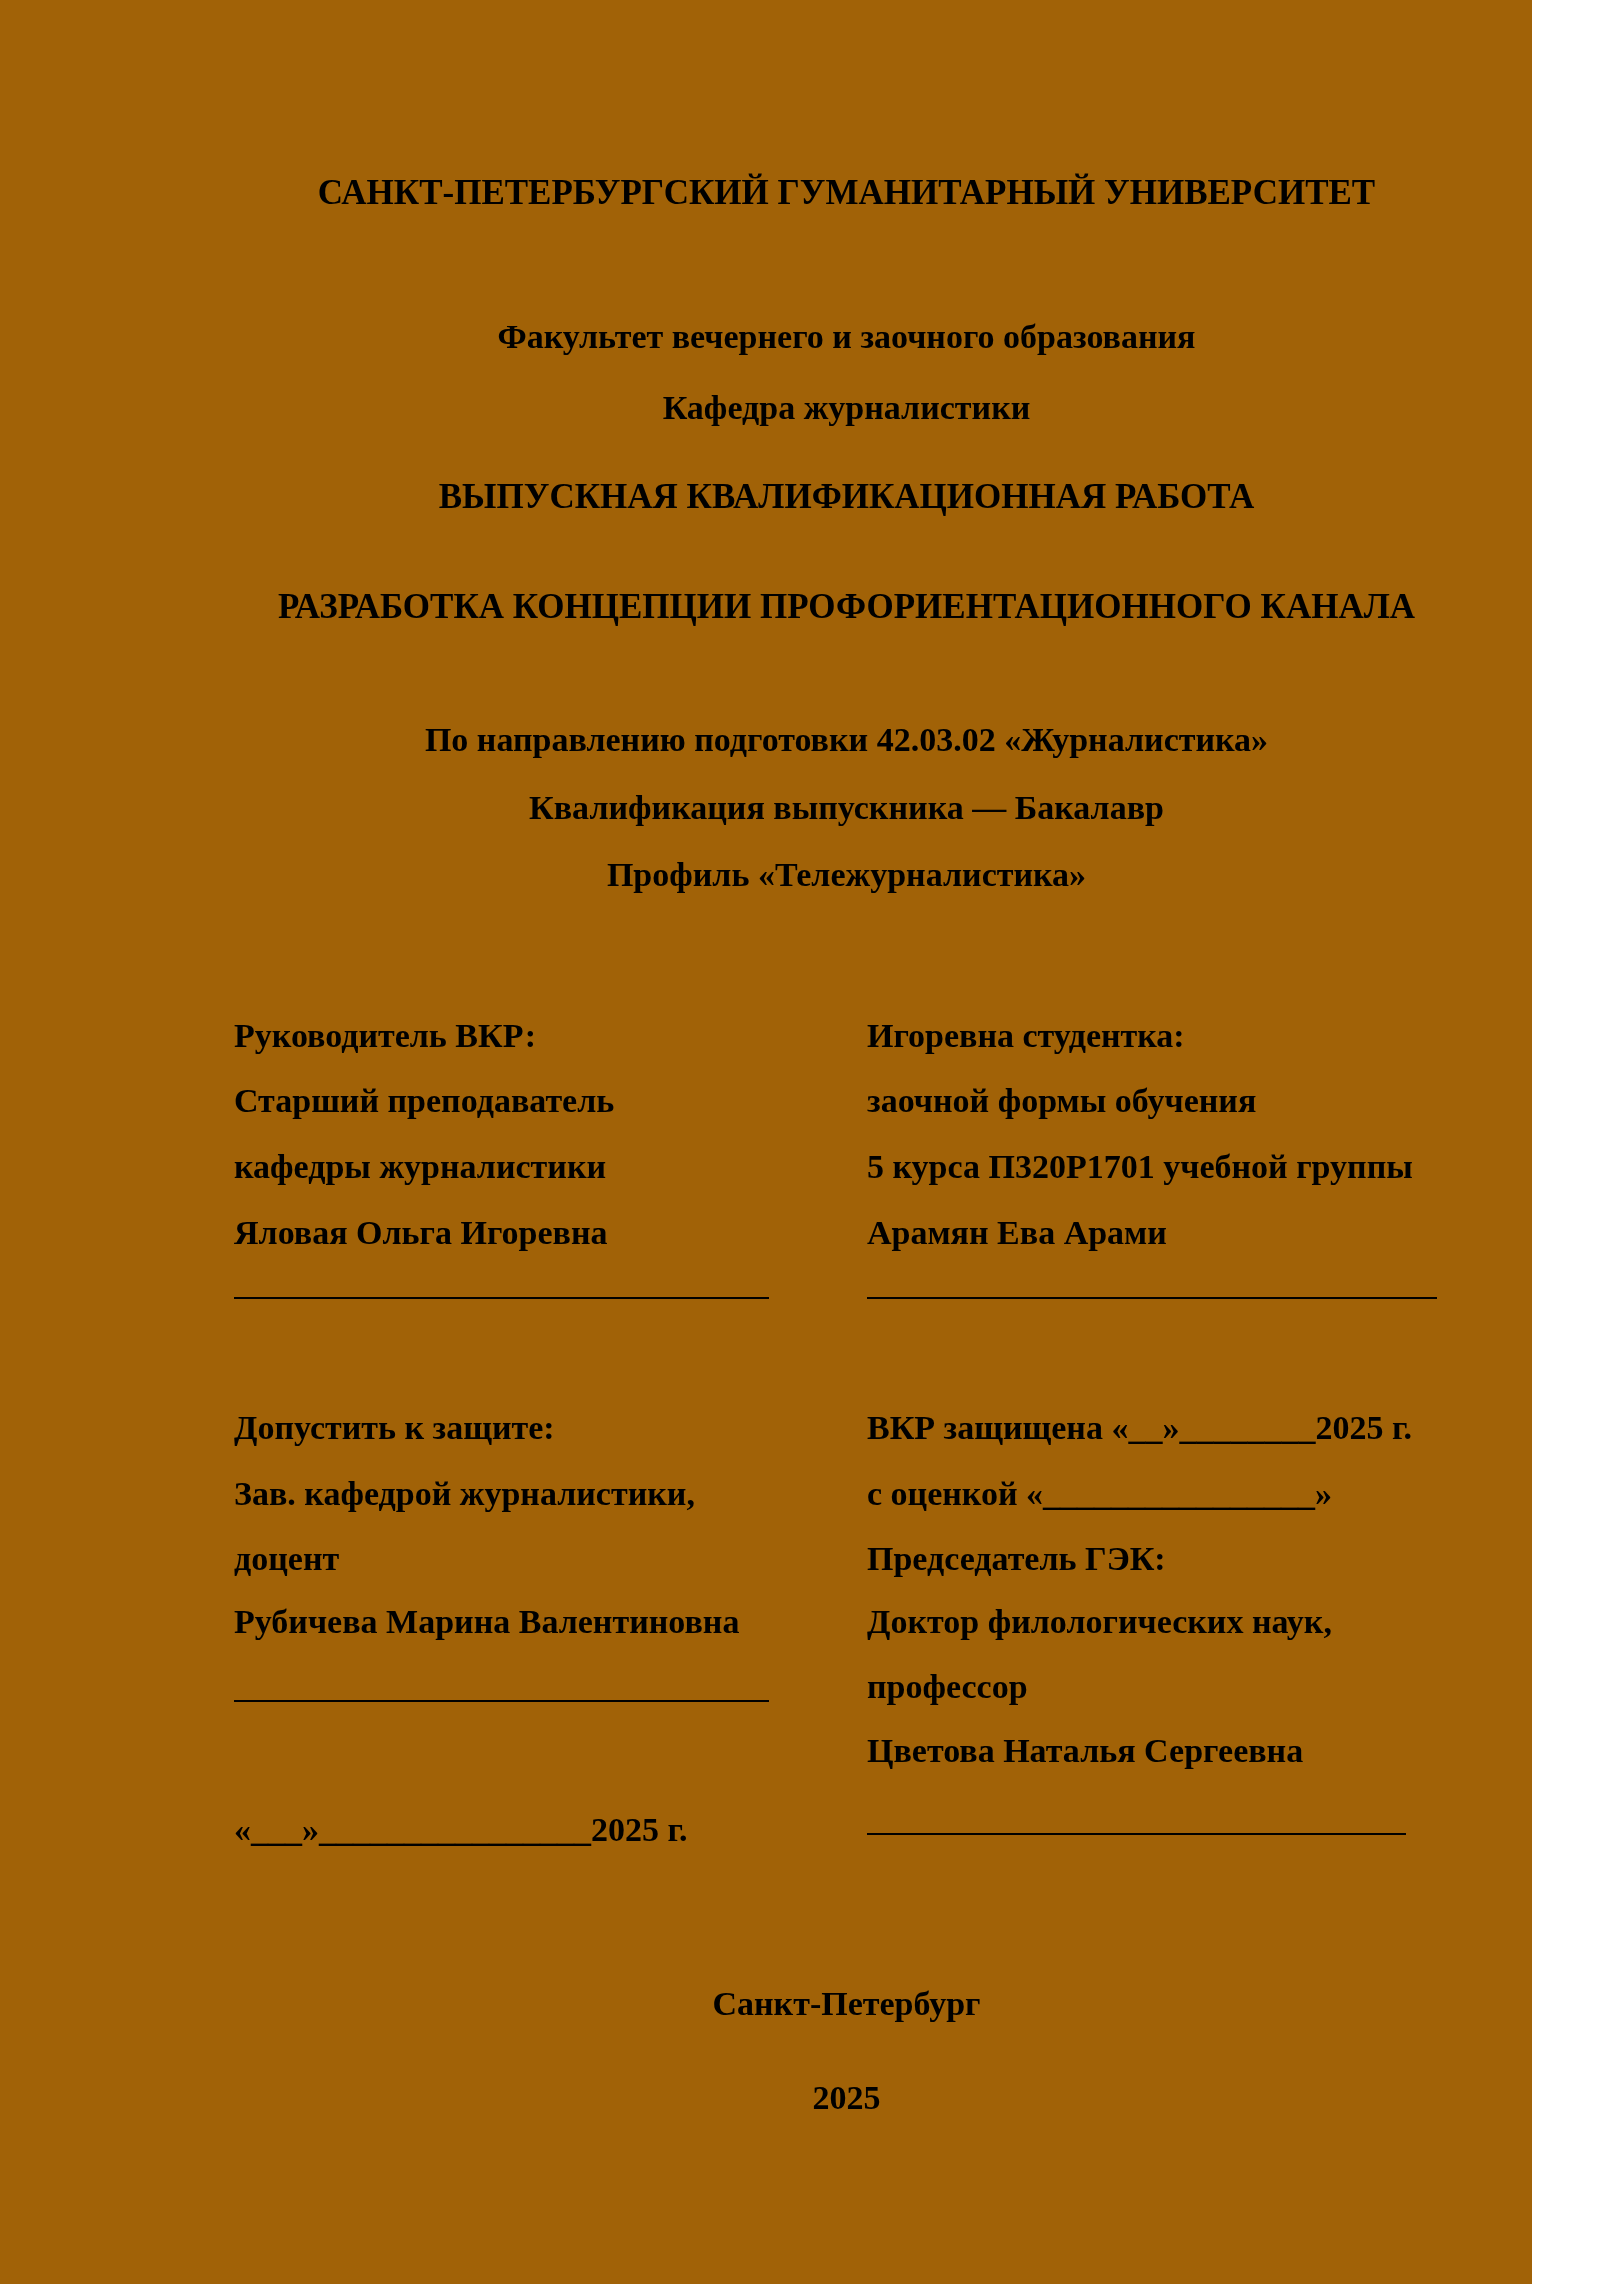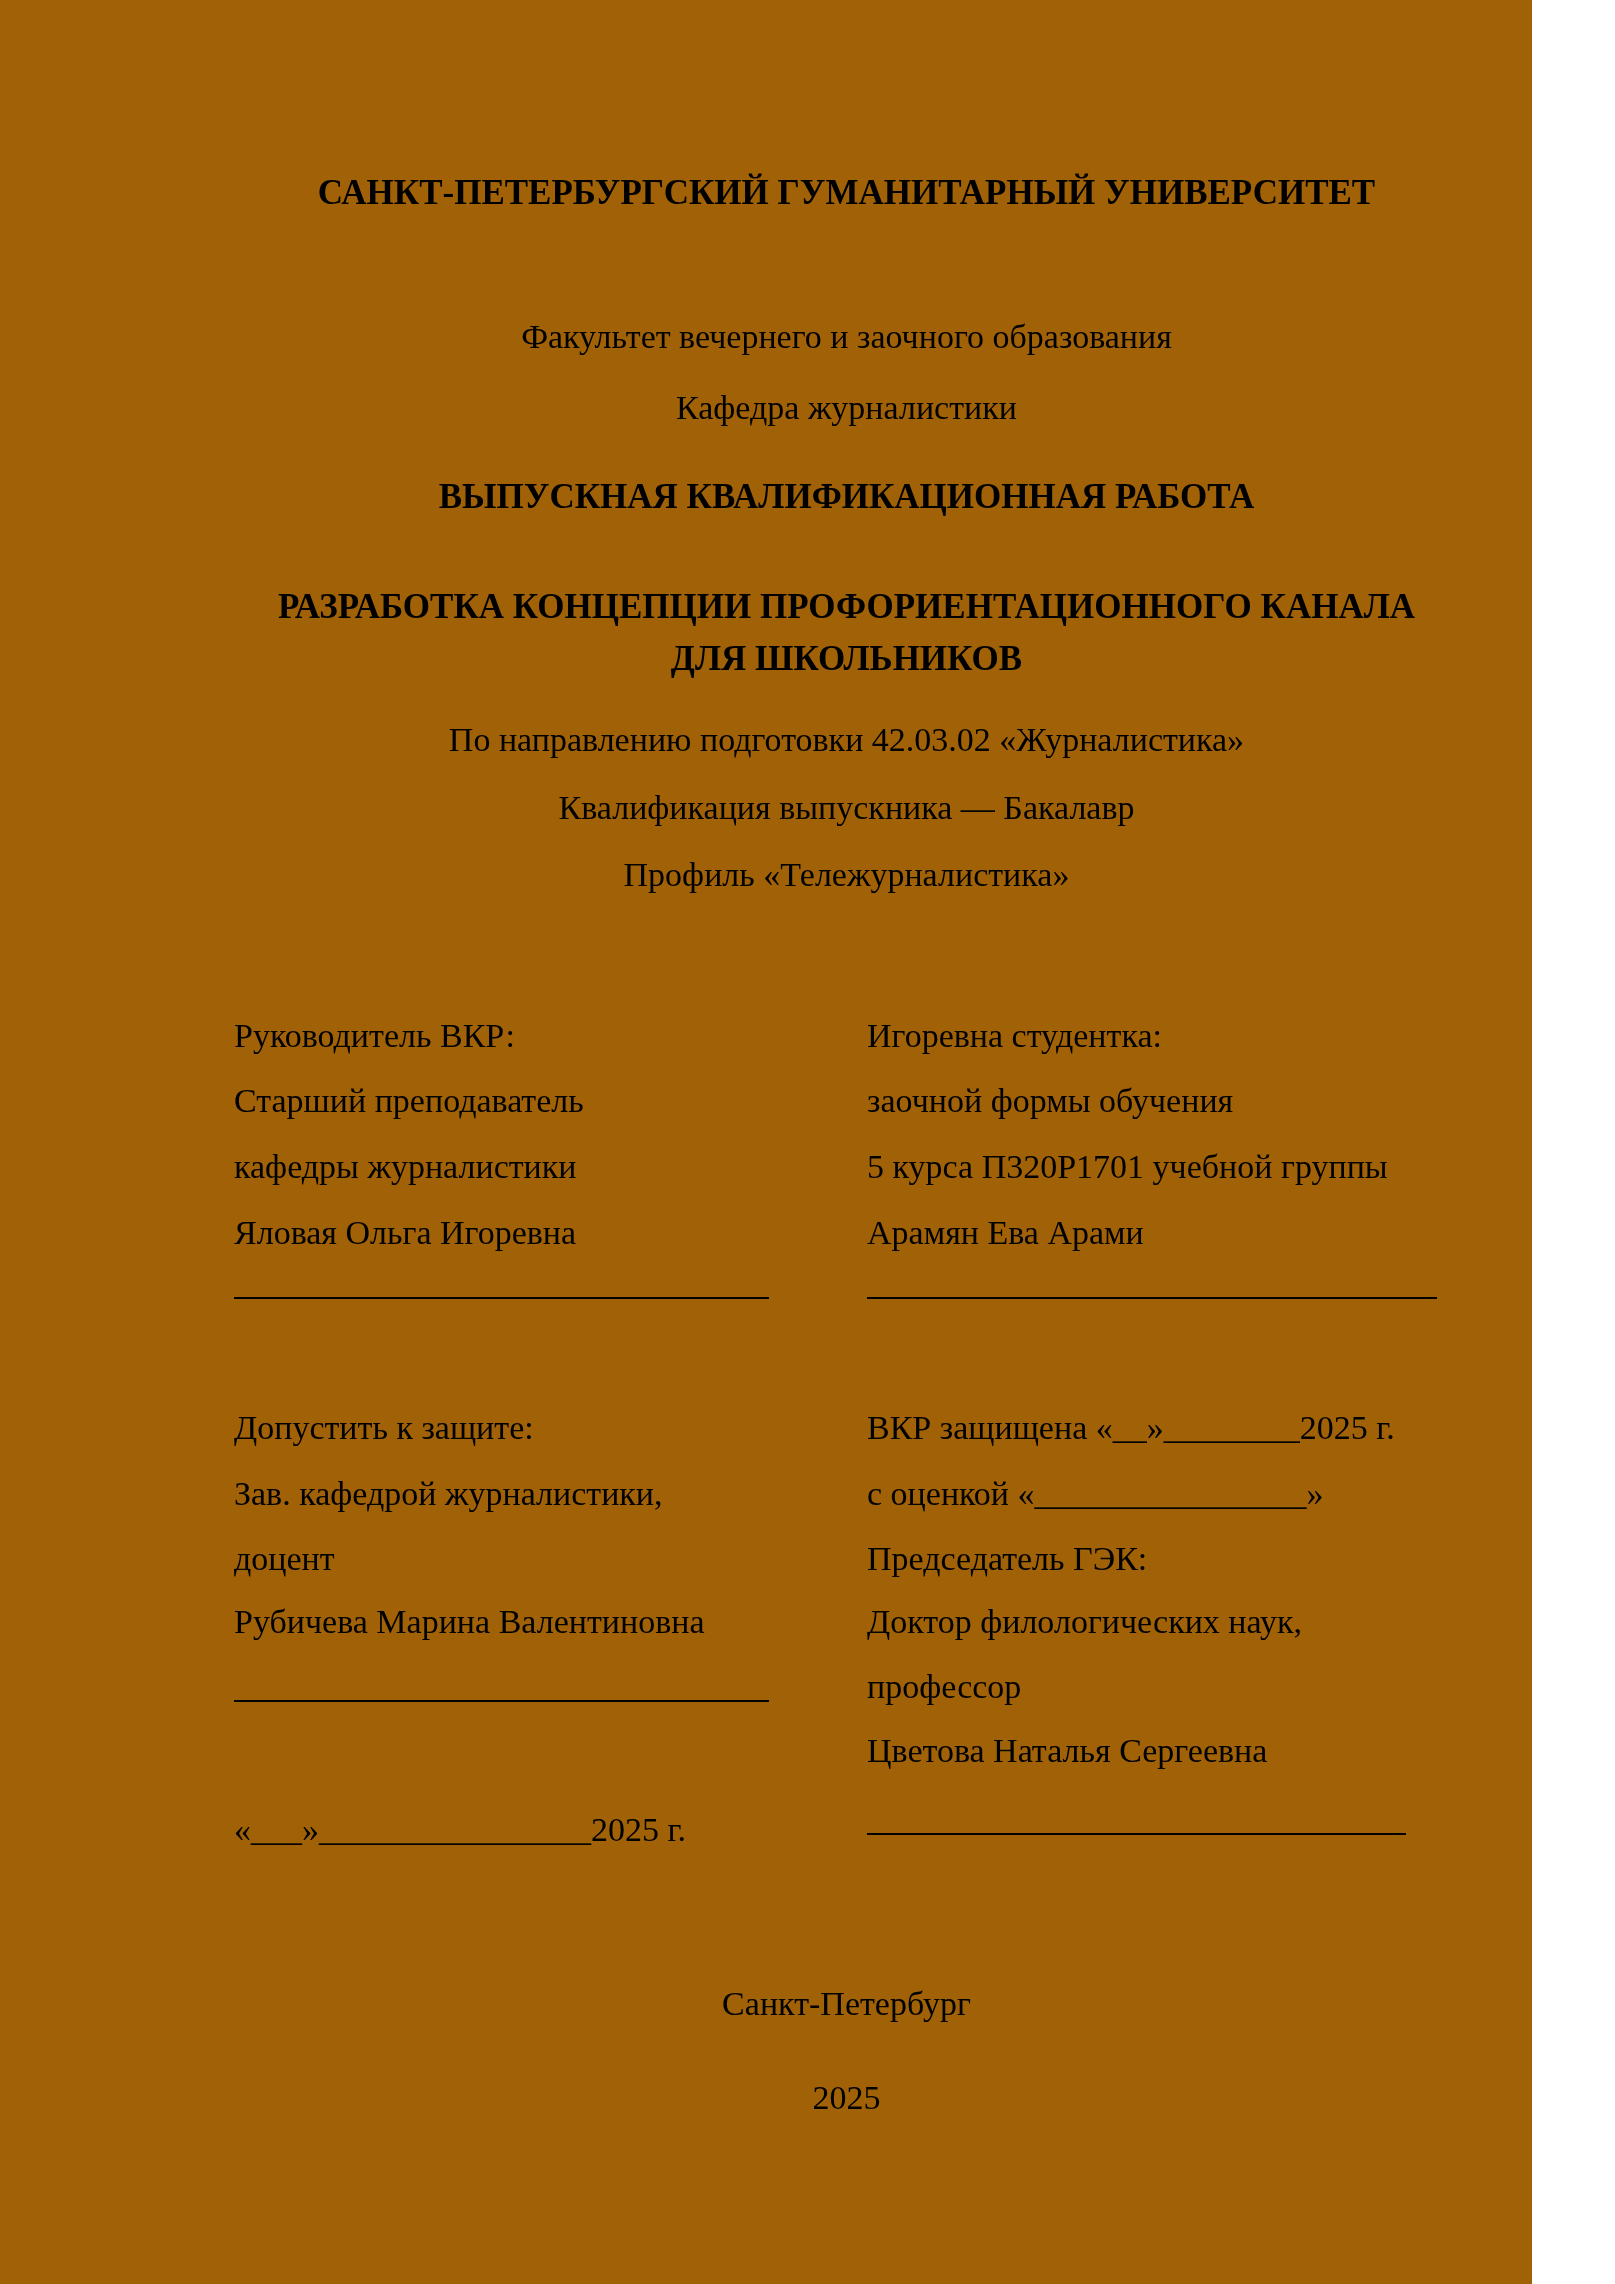--- a/index.html
+++ b/index.html
@@ -14,20 +14,21 @@
     background: #a16207;
     color: #000000;
     font-family: "Liberation Serif", serif;
     font-size: 34px;
     overflow: hidden;
   }
   .line {
     position: absolute;
     white-space: nowrap;
     line-height: 1.15;
+    font-weight: bold;
   }
   .centered {
     left: 232px;
     width: 1229px;
     text-align: center;
   }
   .bold {
     font-weight: bold;
     font-size: 35px;
   }
@@ -43,21 +44,20 @@
 <body>
 
 <div class="page">
 
   <div class="line centered bold" style="top:173px">САНКТ-ПЕТЕРБУРГСКИЙ ГУМАНИТАРНЫЙ УНИВЕРСИТЕТ</div>
   <div class="line centered" style="top:317px">Факультет вечернего и заочного образования</div>
   <div class="line centered" style="top:388px">Кафедра журналистики</div>
 
   <div class="line centered bold" style="top:587px">РАЗРАБОТКА КОНЦЕПЦИИ ПРОФОРИЕНТАЦИОННОГО КАНАЛА</div>
   <div class="line centered bold" style="top:477px">ВЫПУСКНАЯ КВАЛИФИКАЦИОННАЯ РАБОТА</div>
-  <div class="line centered bold" style="top:639px">ДЛЯ ШКОЛЬНИКОВ</div>
 
   <div class="line centered" style="top:720px">По направлению подготовки 42.03.02 «Журналистика»</div>
   <div class="line centered" style="top:788px">Квалификация выпускника — Бакалавр</div>
   <div class="line centered" style="top:855px">Профиль «Тележурналистика»</div>
 
   <div class="line col-left" style="top:1016px">Руководитель ВКР:</div>
   <div class="line col-left" style="top:1081px">Старший преподаватель</div>
   <div class="line col-left" style="top:1147px">кафедры журналистики</div>
   <div class="line col-left" style="top:1213px">Яловая Ольга Игоревна</div>
   <div class="sig-line" style="top:1297px; left:234px; width:535px"></div>

